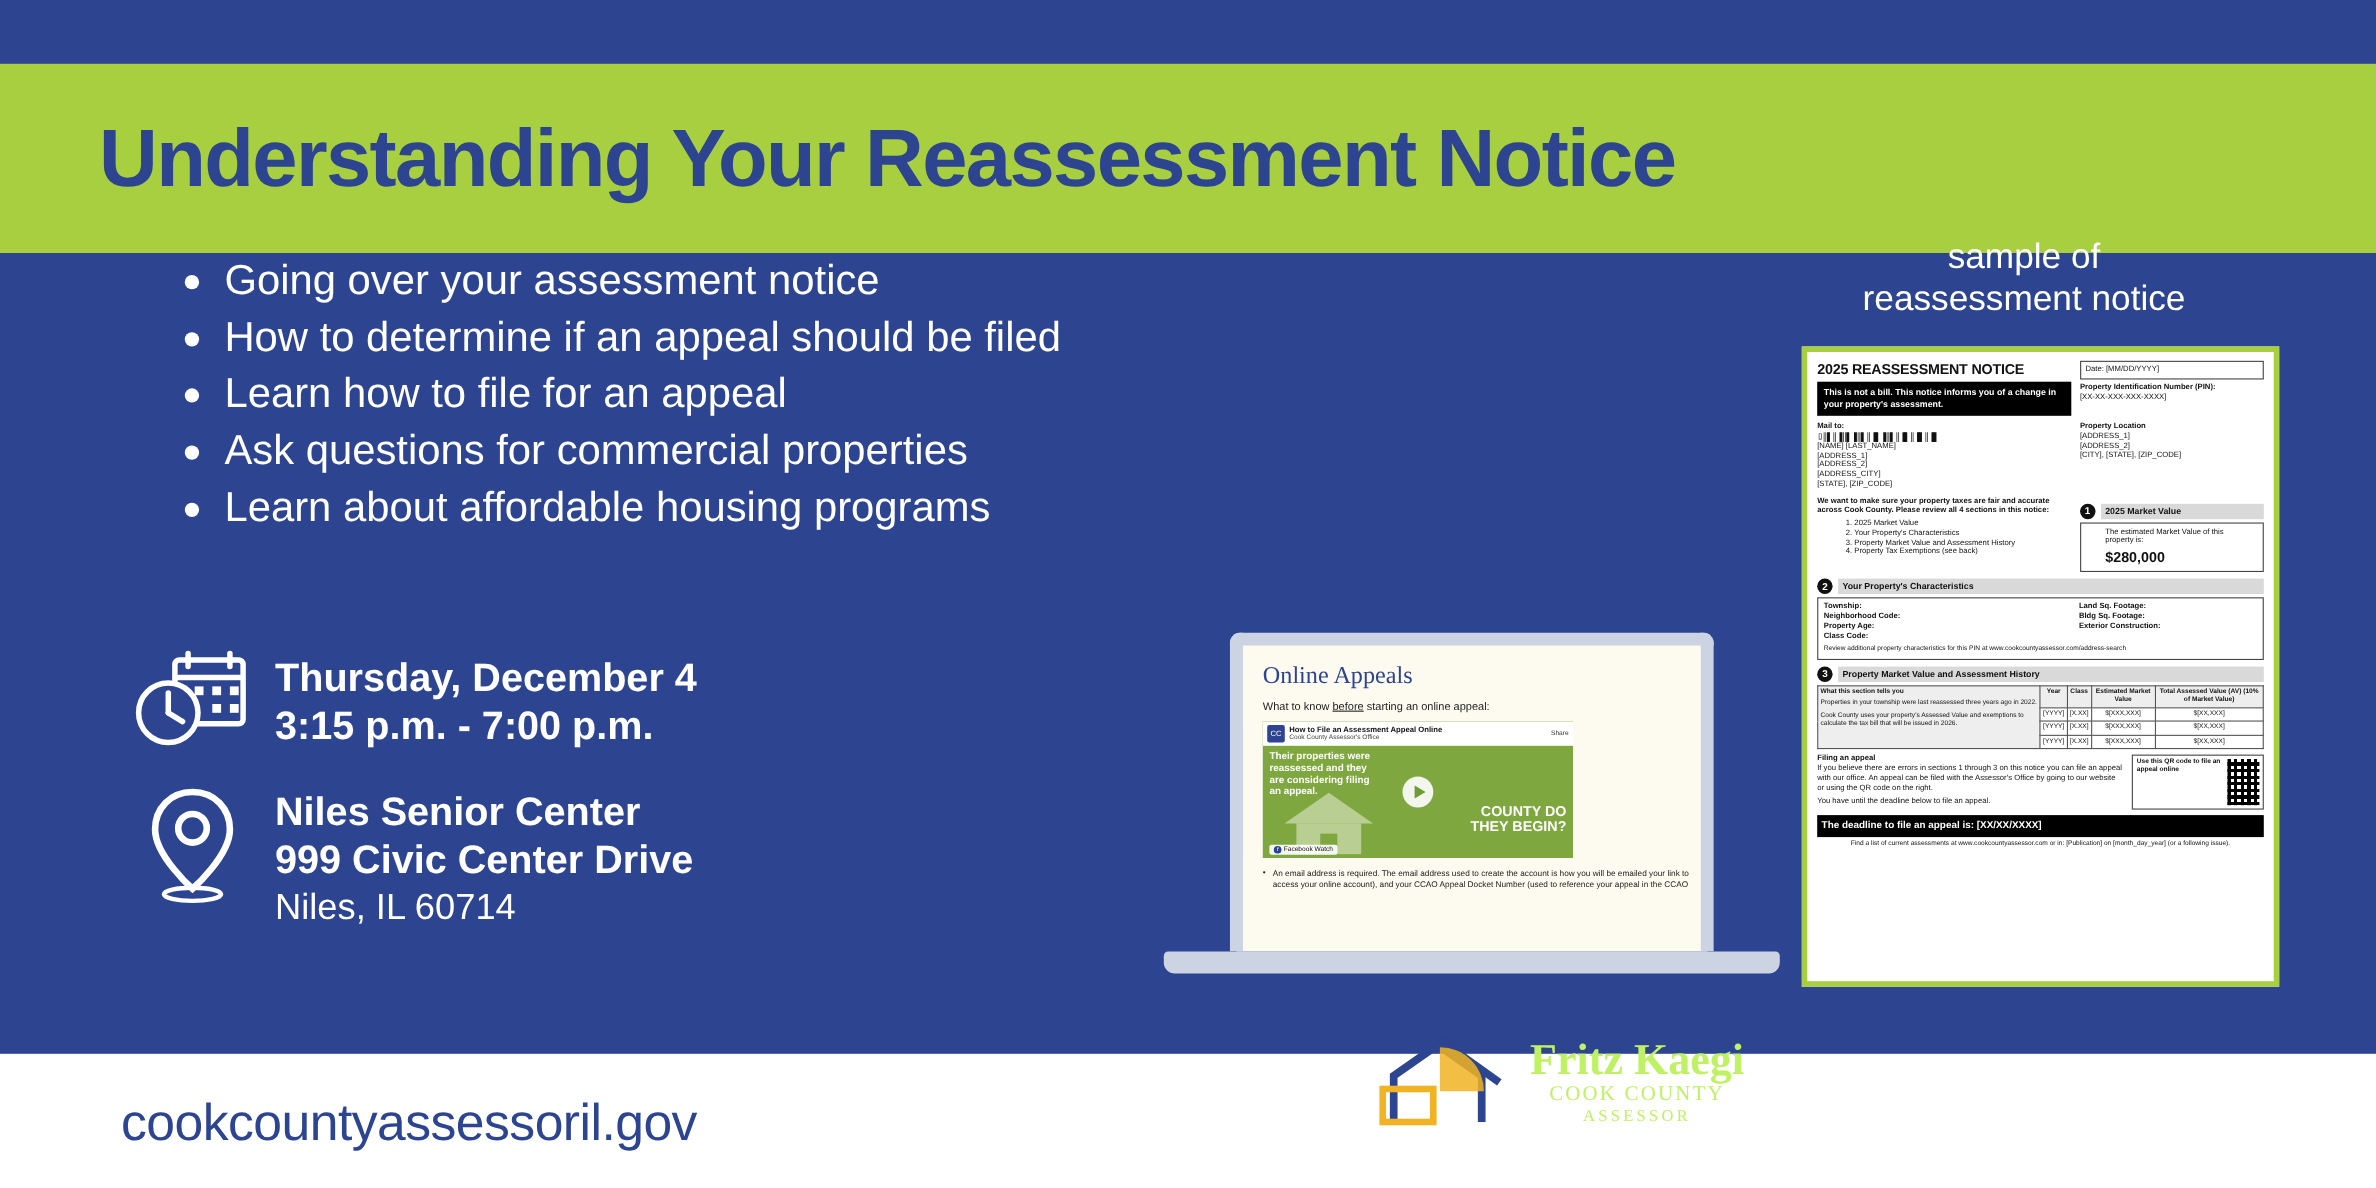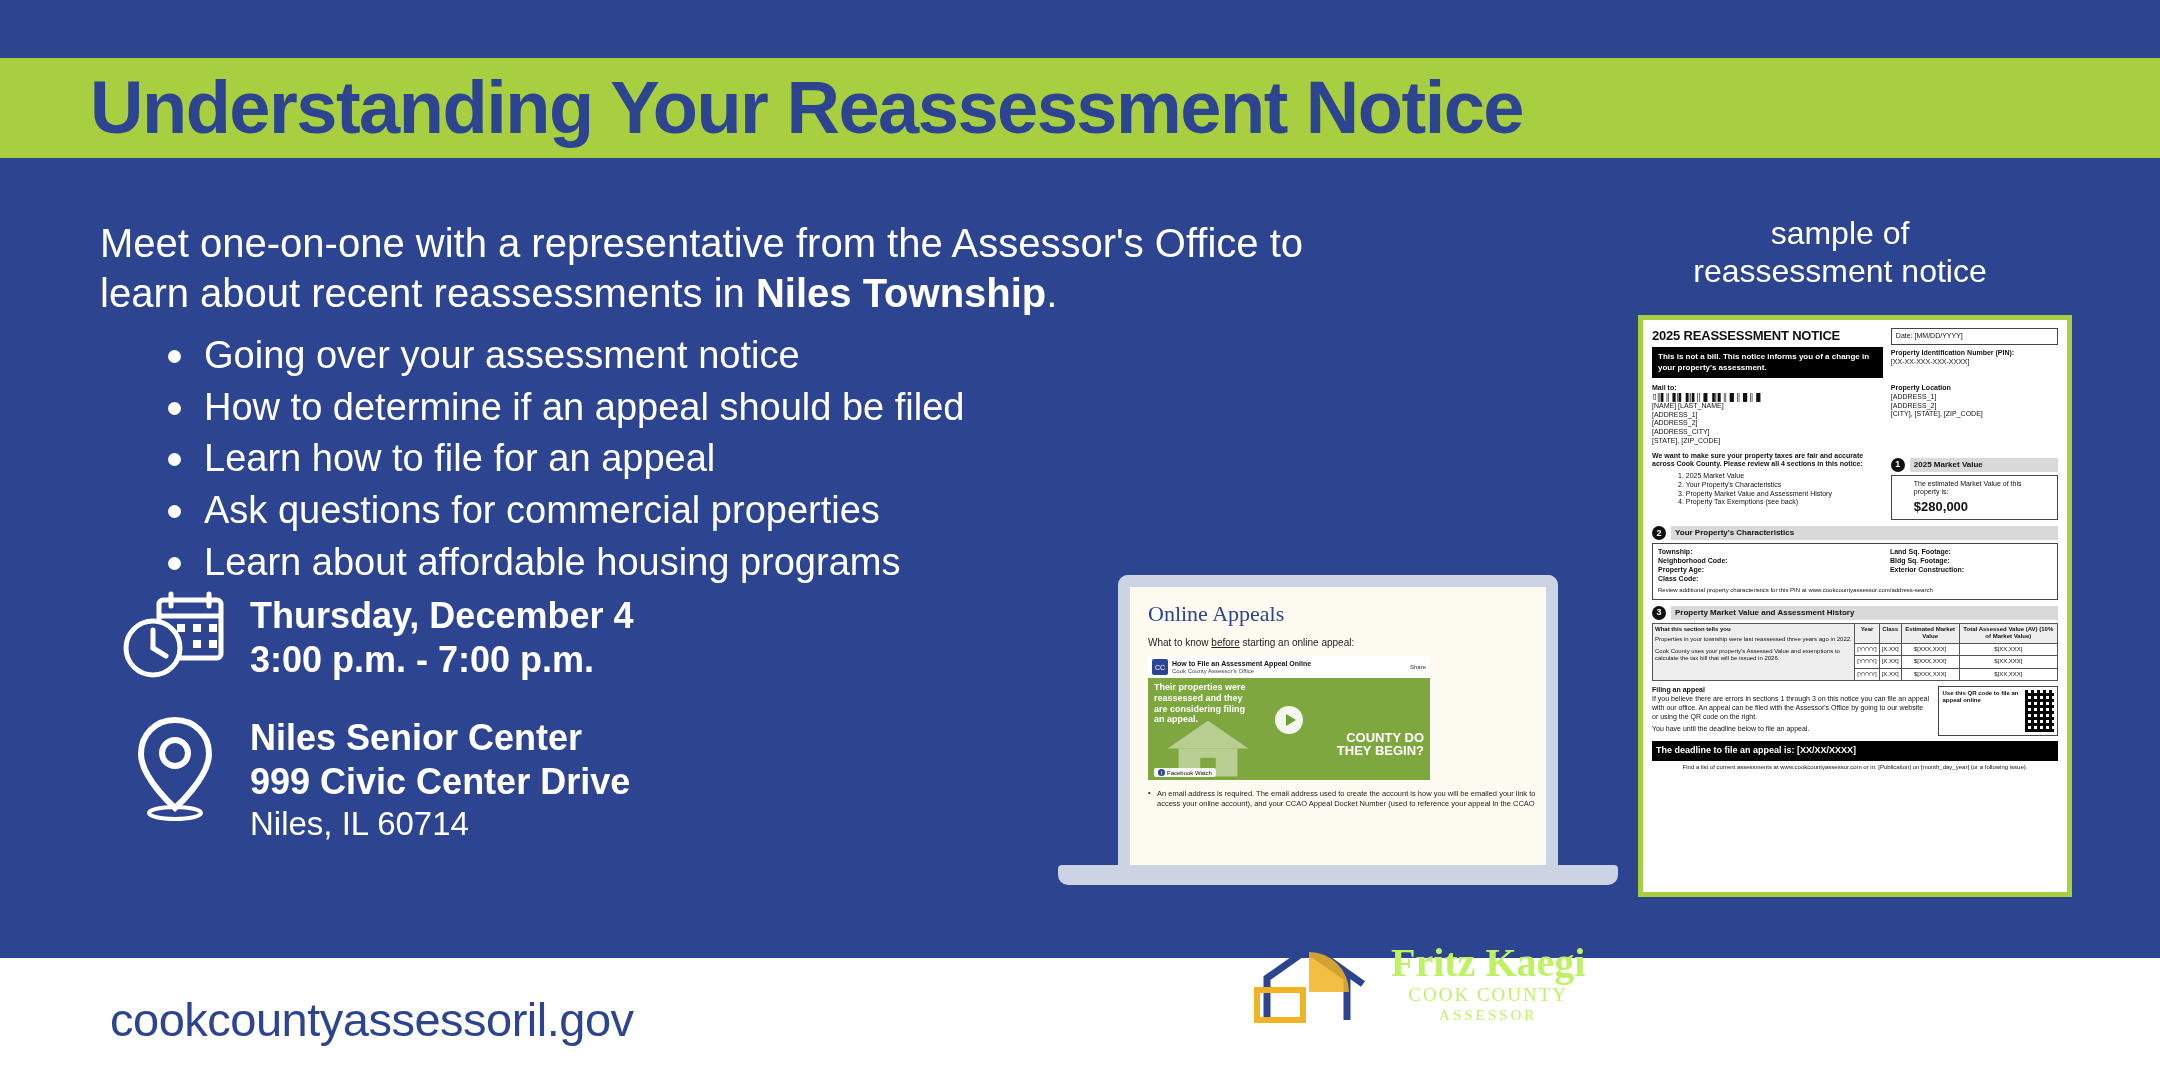--- a/index.html
+++ b/index.html
@@ -8,21 +8,21 @@
     font-family: "Liberation Sans", sans-serif;
     background: #2d4490;
     position: relative;
     overflow: hidden;
   }
 
   
   .banner {
     position: absolute;
     left: 0; top: 58px;
-    width: 2160px; height: 100px;
+    width: 2160px; height: 172px;
     background: #a7cf3f;
     display: flex;
     align-items: center;
   }
   .banner-title {
     margin-left: 90px;
     color: #2d4490;
     font-size: 74px;
     font-weight: bold;
     letter-spacing: -1.5px;
@@ -213,24 +213,20 @@
   .logo-name .l3 { font-size: 15px; letter-spacing: 3px; text-align: center; }
 </style>
 </head>
 <body>
 
 <div class="banner">
   <div class="banner-title">Understanding Your Reassessment Notice</div>
 </div>
 
 <div class="left-col">
-  <div class="intro">
-    <span>Meet one-on-one with a representative from the Assessor's Office to</span><br>
-    <span>learn about recent reassessments in </span><b>Niles Township</b><span>.</span>
-  </div>
   <ul class="bullets">
     <li>Going over your assessment notice</li>
     <li>How to determine if an appeal should be filed</li>
     <li>Learn how to file for an appeal</li>
     <li>Ask questions for commercial properties</li>
     <li>Learn about affordable housing programs</li>
   </ul>
 </div>
 
 <div class="info-block">
@@ -247,21 +243,21 @@
         <rect x="88" y="34" width="8" height="8" fill="#fff"></rect>
         <rect x="72" y="50" width="8" height="8" fill="#fff"></rect>
         <rect x="88" y="50" width="8" height="8" fill="#fff"></rect>
         <circle cx="32" cy="58" r="27" fill="#2d4490" stroke="#fff" stroke-width="5"></circle>
         <line x1="32" y1="40" x2="32" y2="58" stroke="#fff" stroke-width="5" stroke-linecap="round"></line>
         <line x1="32" y1="58" x2="45" y2="66" stroke="#fff" stroke-width="5" stroke-linecap="round"></line>
       </svg>
     </div>
     <div class="info-text">
       <div class="big">Thursday, December 4</div>
-      <div class="big">3:00 p.m. - 7:00 p.m.</div>
+      <div class="big">3:15 p.m. - 7:00 p.m.</div>
     </div>
   </div>
 
   <div class="info-row">
     <div class="info-icon">
       <svg width="96" height="110" viewBox="0 0 96 110">
         <path d="M48 8 C28 8 14 23 14 42 C14 66 48 96 48 96 C48 96 82 66 82 42 C82 23 68 8 48 8 Z" fill="none" stroke="#fff" stroke-width="6"></path>
         <circle cx="48" cy="41" r="13" fill="none" stroke="#fff" stroke-width="6"></circle>
         <ellipse cx="48" cy="101" rx="26" ry="6" fill="none" stroke="#fff" stroke-width="4"></ellipse>
       </svg>

